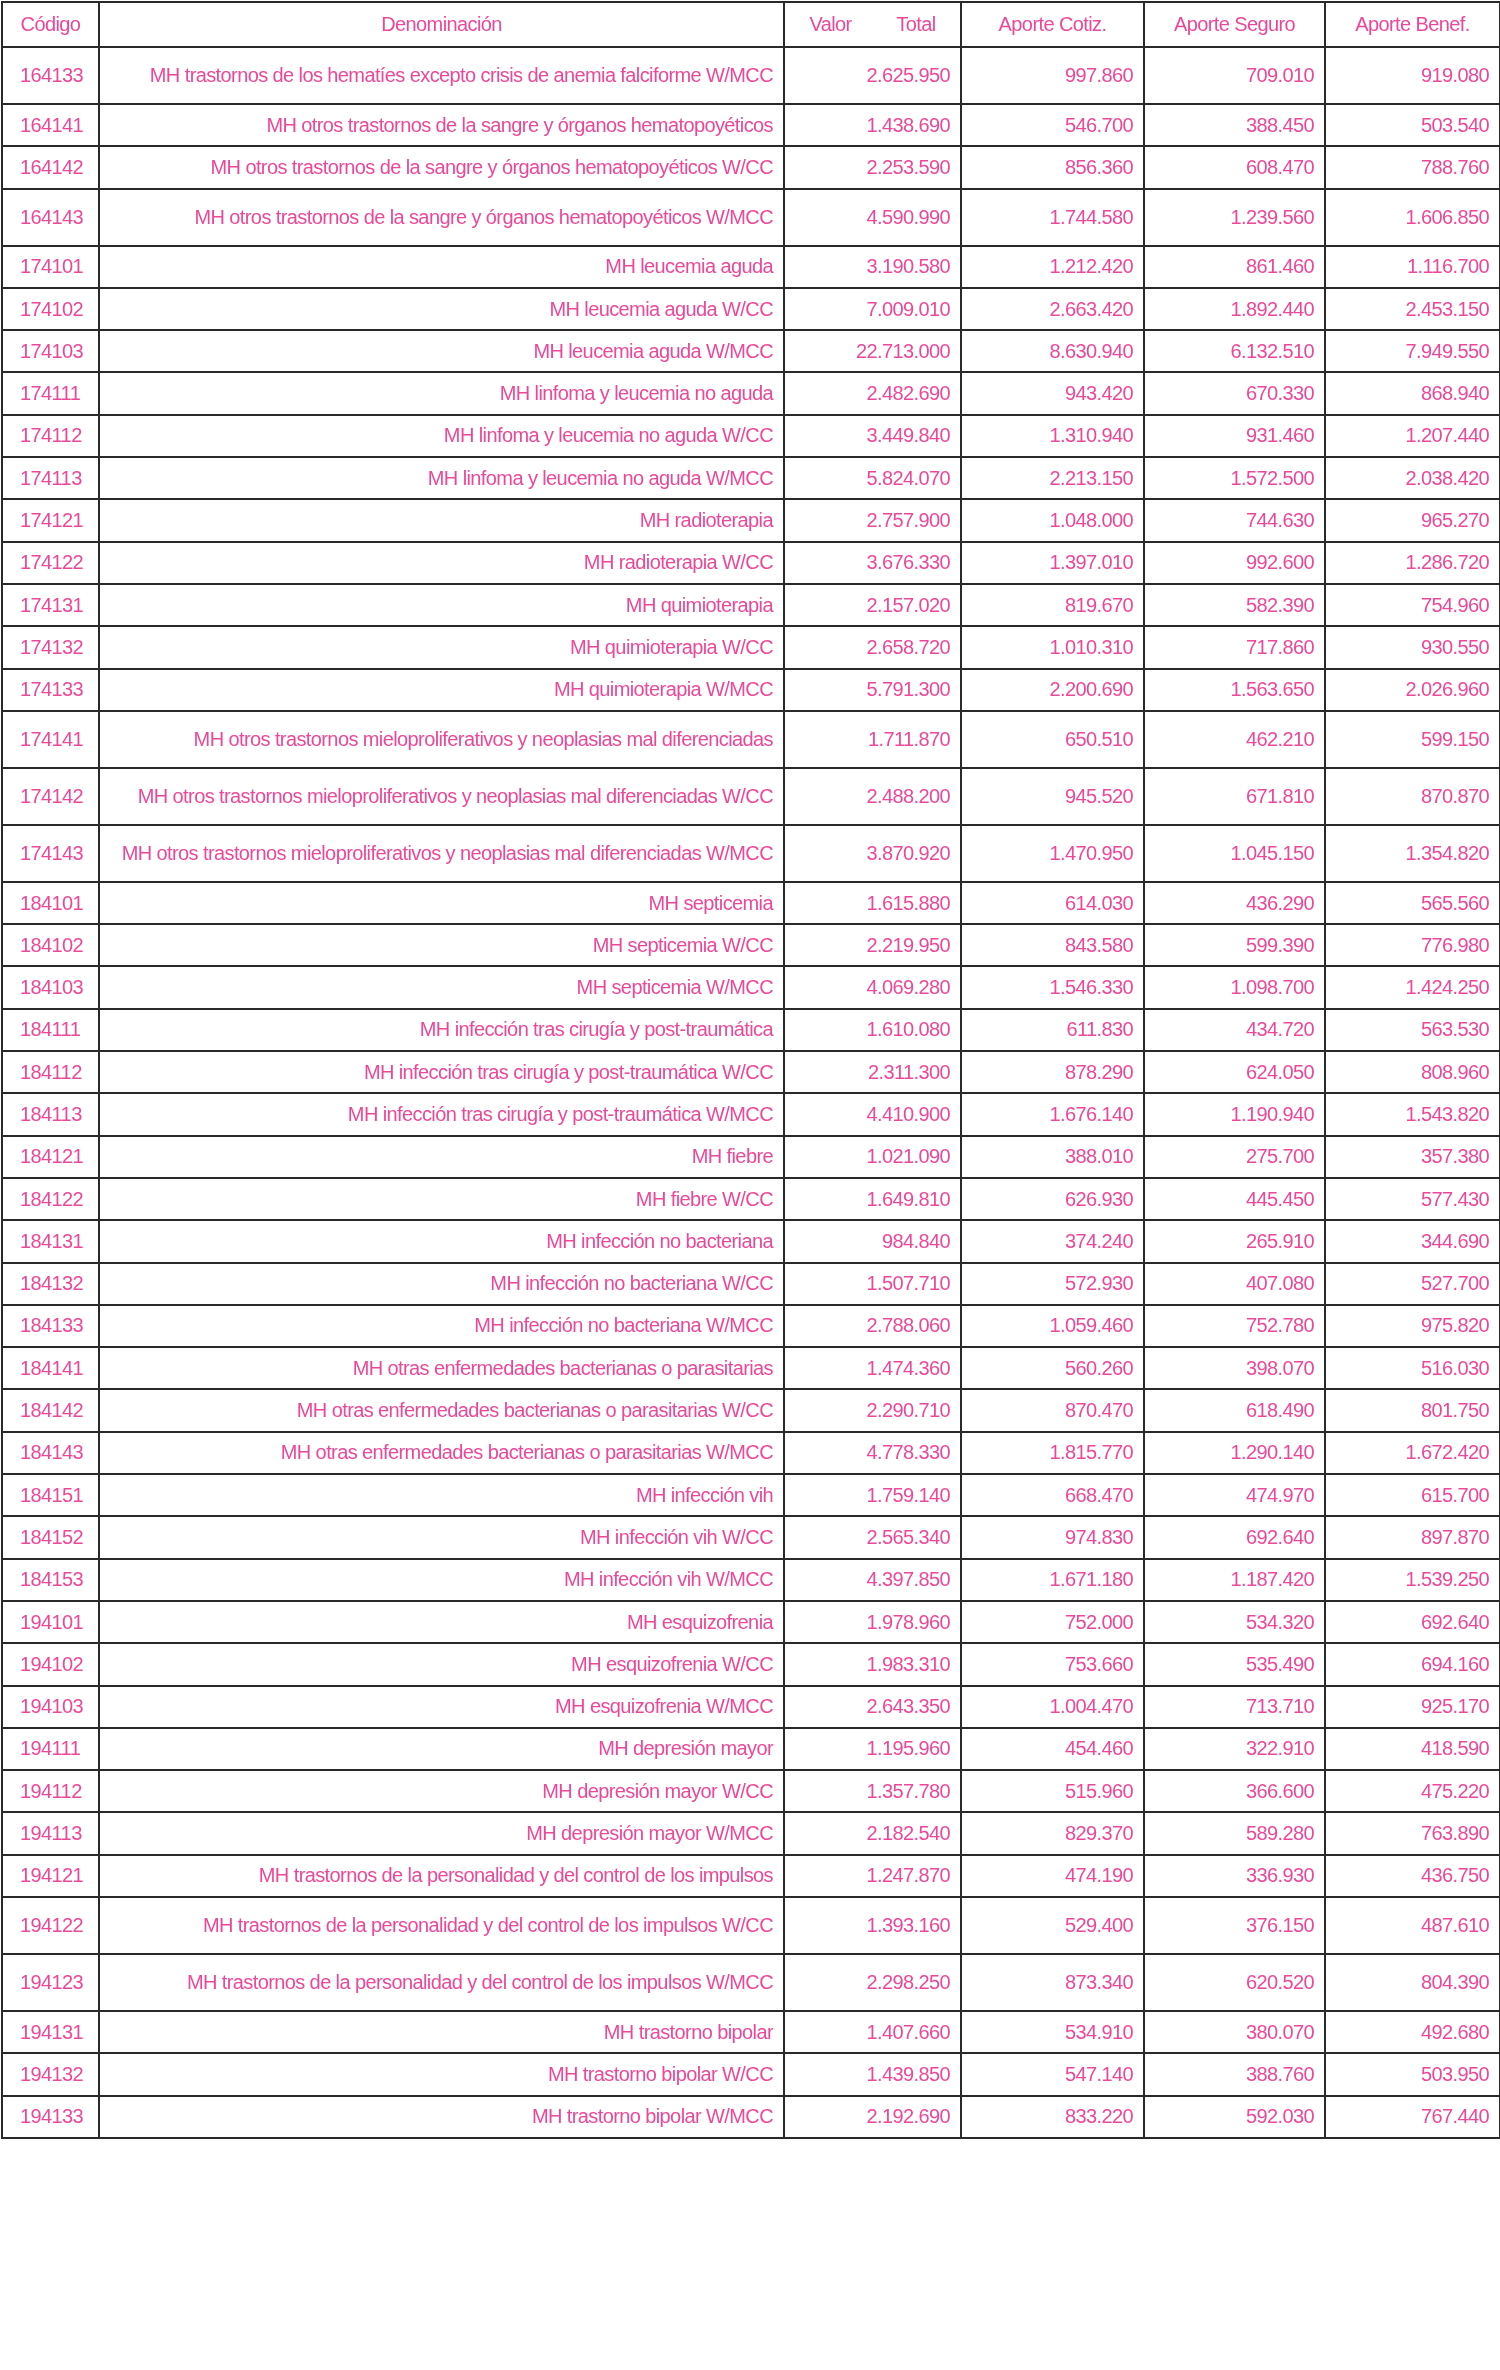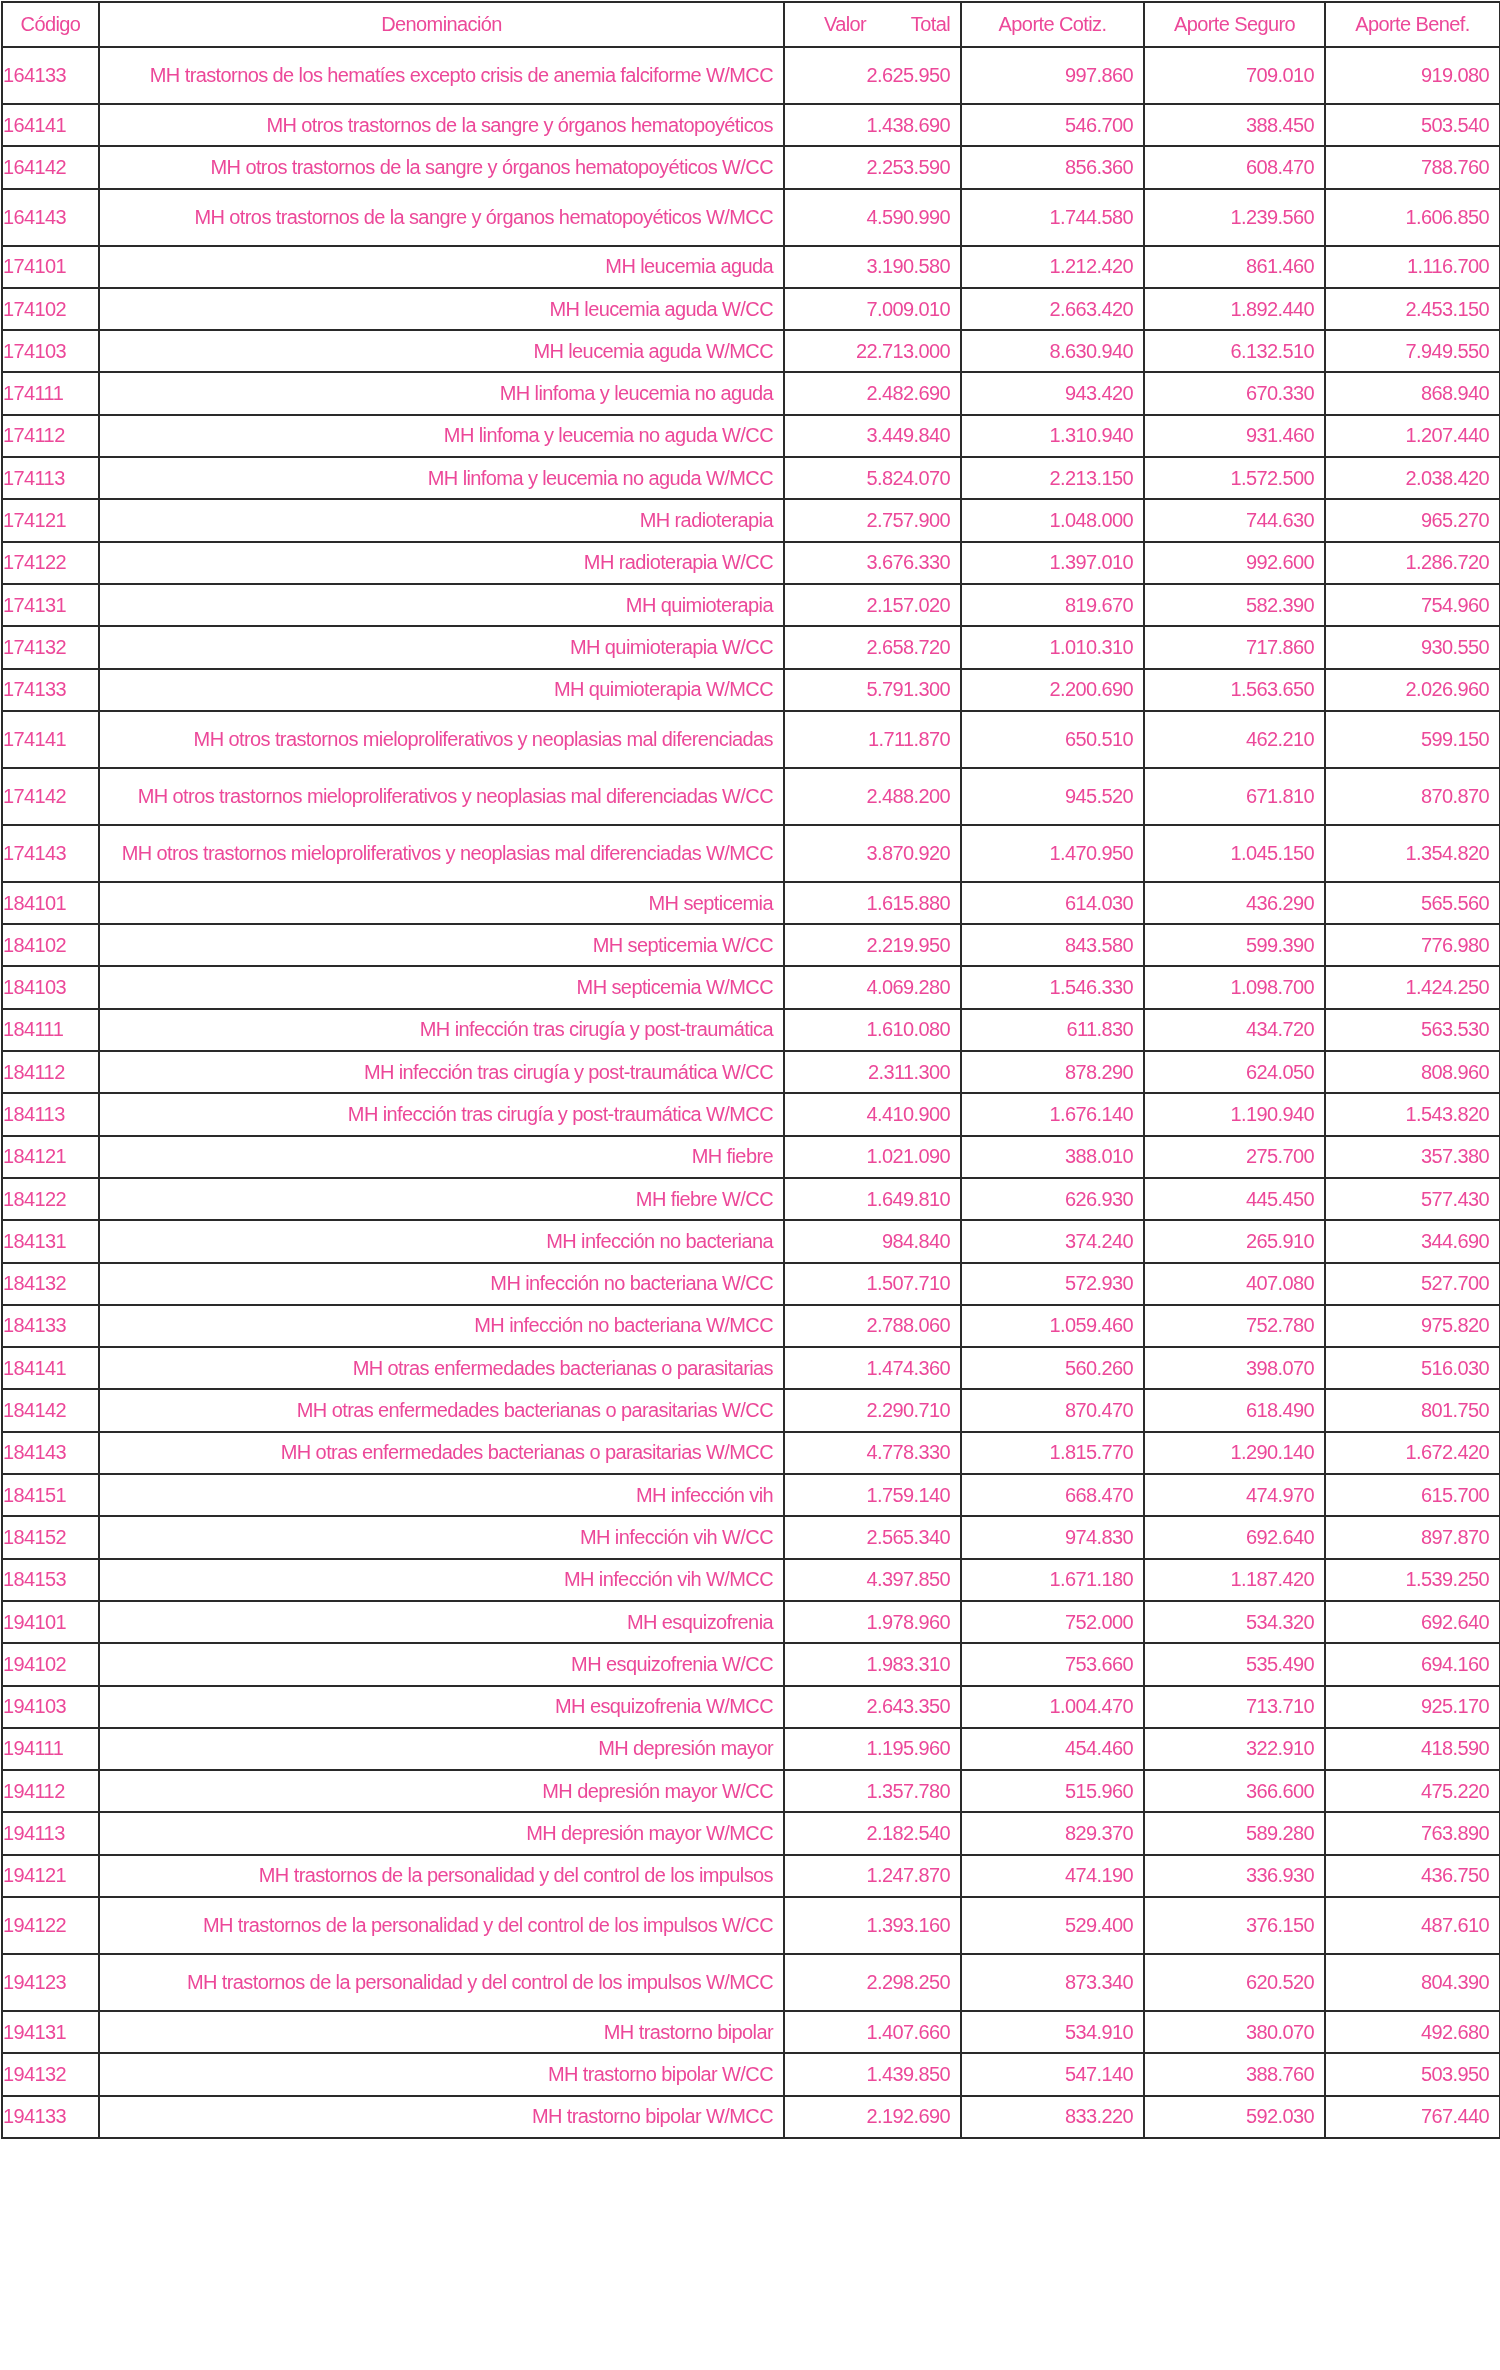--- a/index.html
+++ b/index.html
@@ -21,24 +21,24 @@
   col.c-seg { width: 181px; }
   col.c-ben { width: 175px; }
   th, td {
     border: 2px solid #2a2a2a;
     padding: 0 10px;
     vertical-align: middle;
     line-height: 29px;
     letter-spacing: -0.6px;
   }
   th { height: 43px; font-weight: normal; text-align: center; }
-  th.val { text-align: right; word-spacing: 40px; }
+  th.val { text-align: center; word-spacing: 40px; }
   tr.single td { height: 40.3px; }
   tr.double td { height: 55px; }
-  td.code { text-align: left; padding: 0 4px 0 0; }
+  td.code { text-align: left; padding: 0 4px 0 17px; }
   td.den { text-align: right; }
   td.num { text-align: right; }
 </style>
 </head>
 <body>
 
 <table>
   <colgroup>
     <col class="c-code">
       <col class="c-den">

